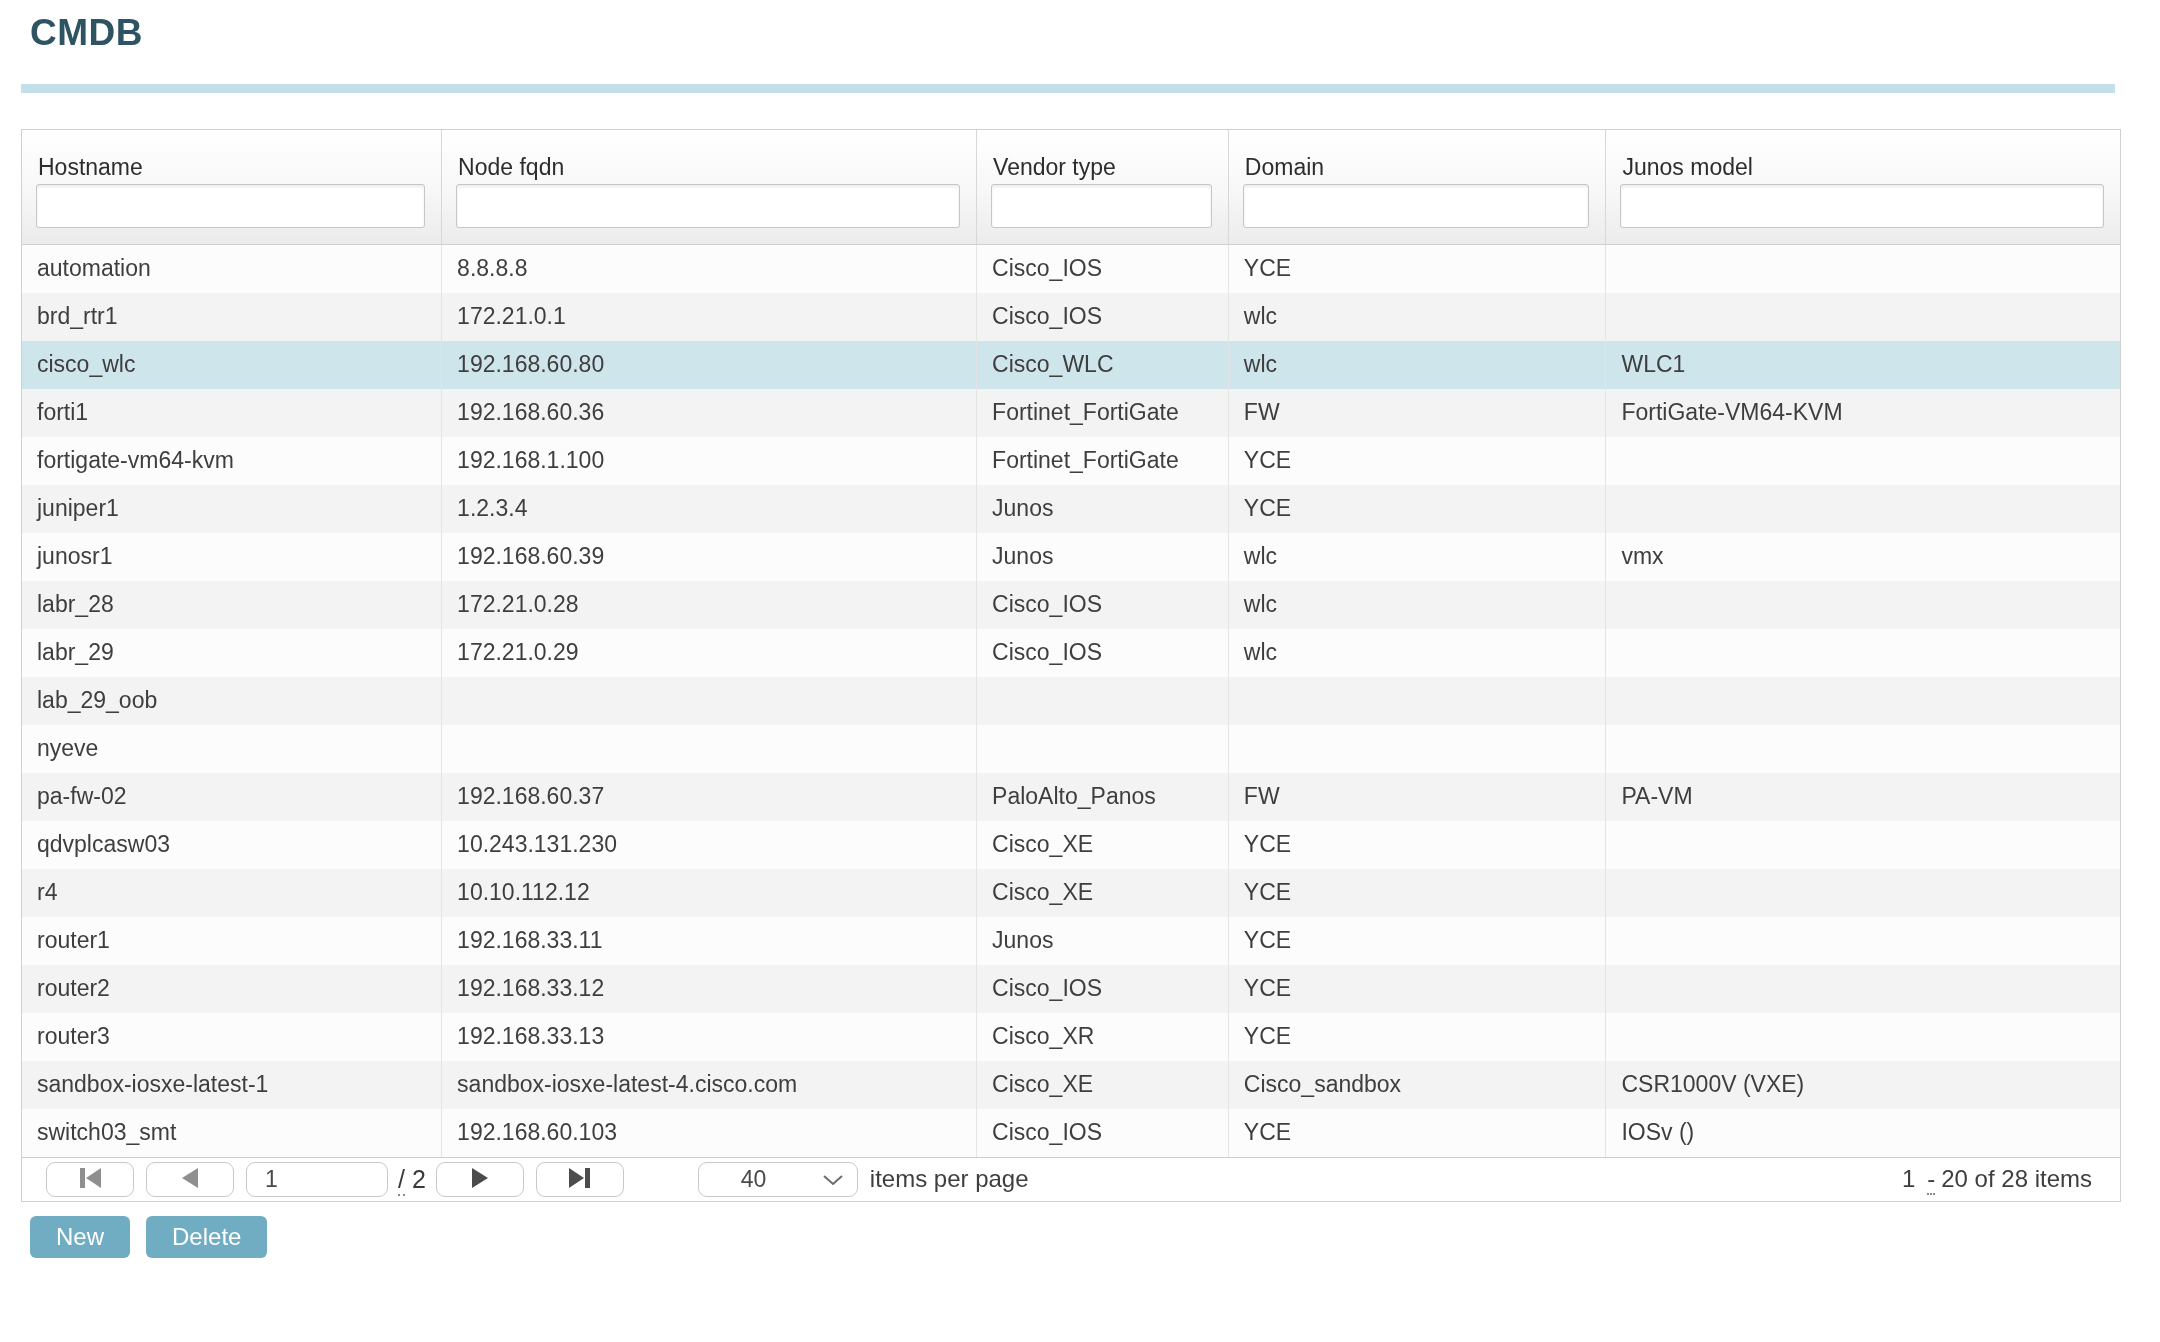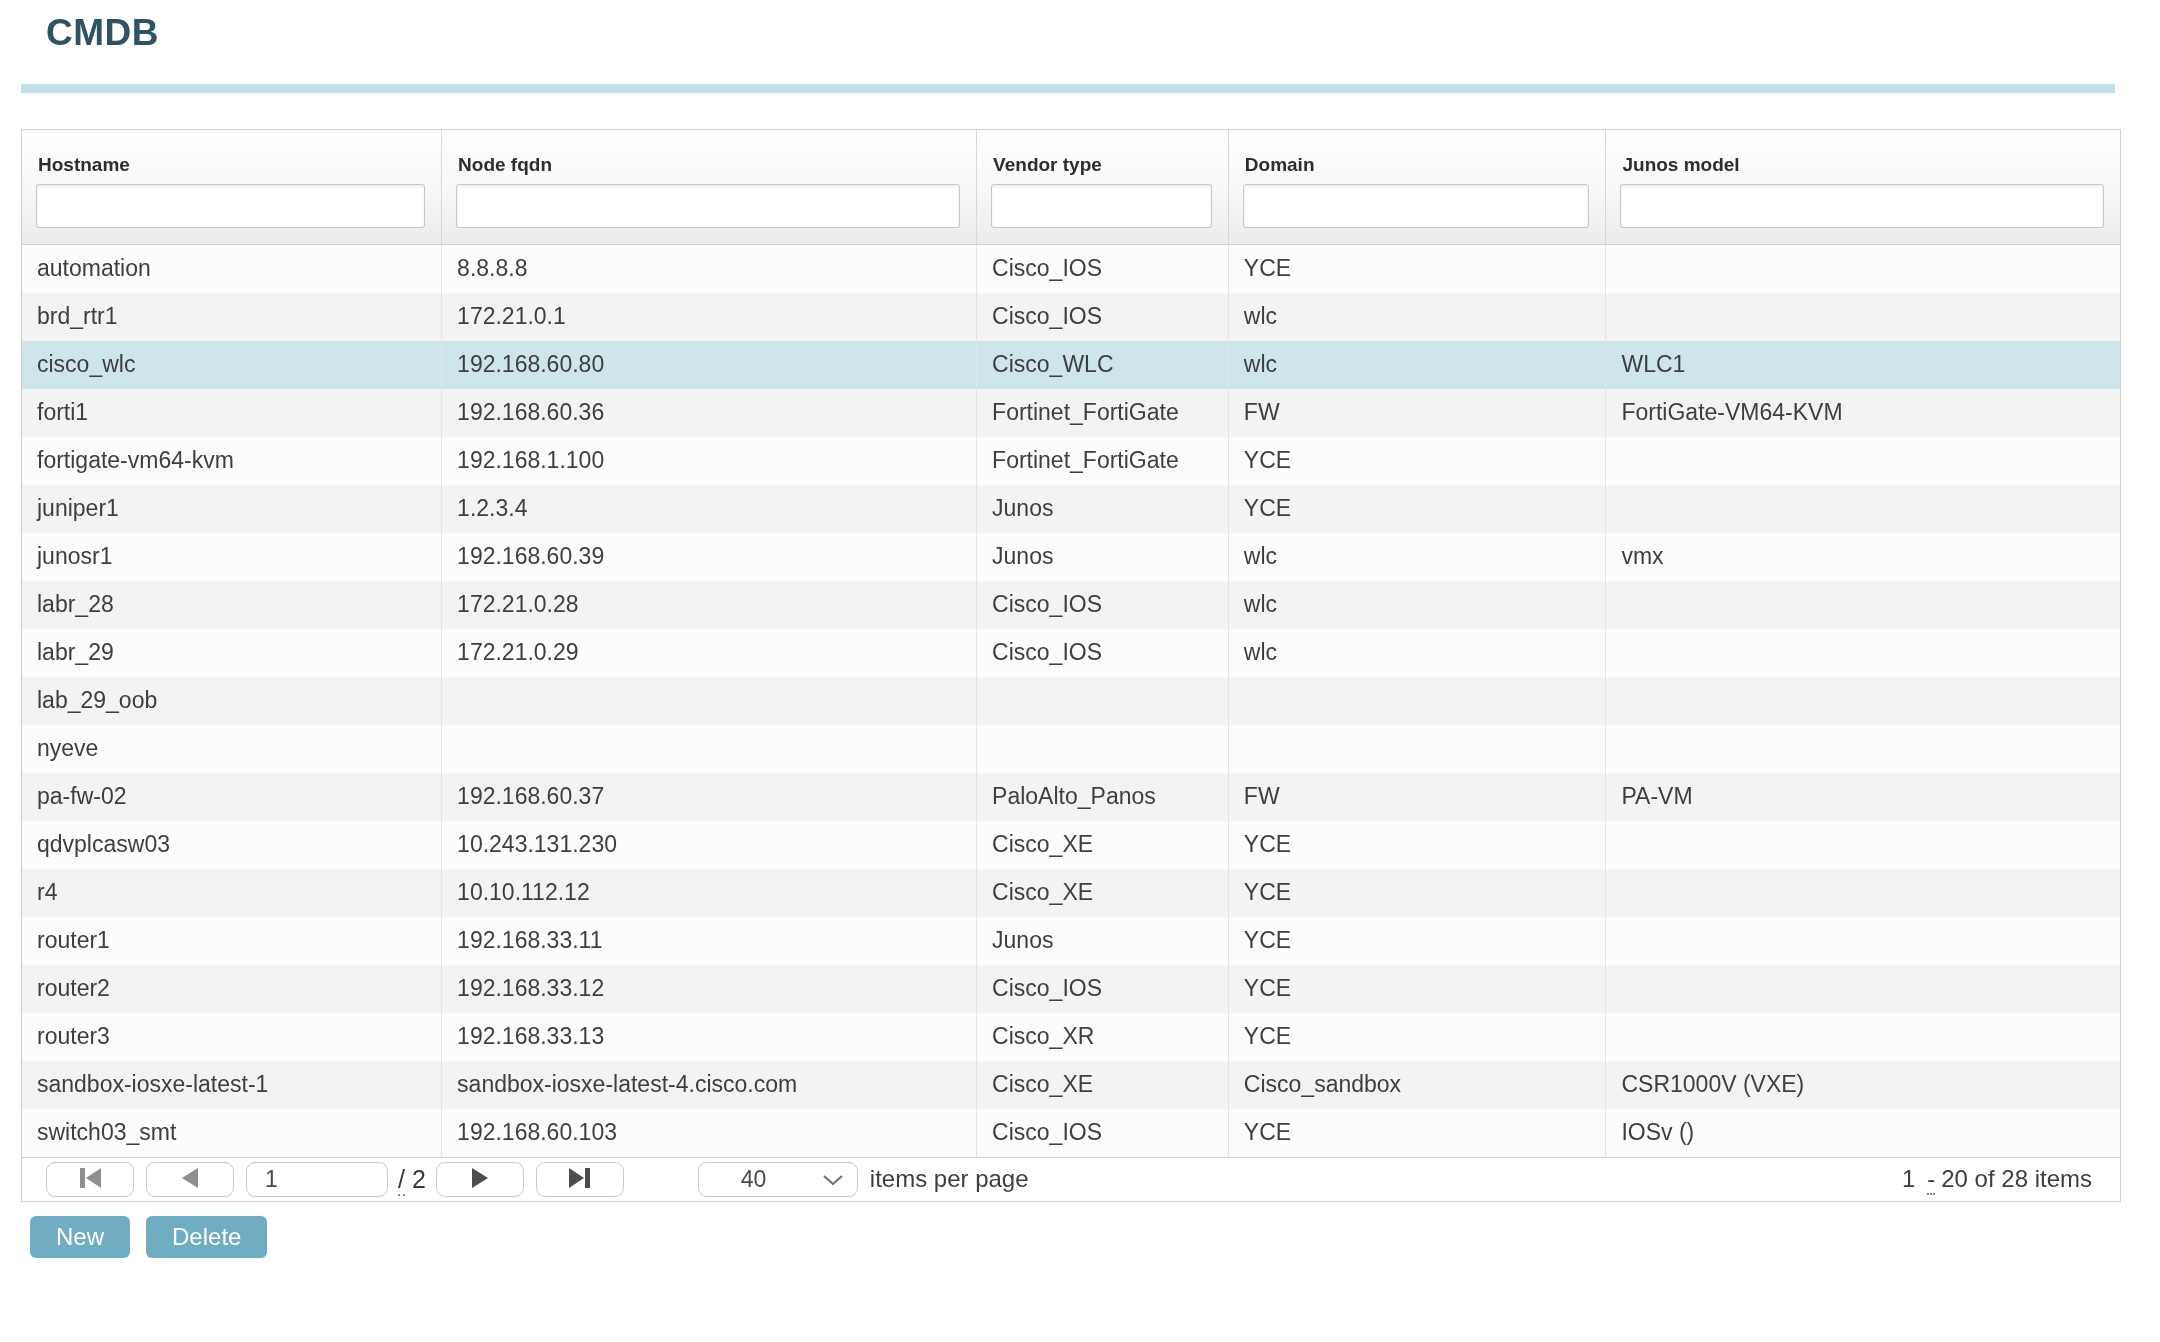--- a/index.html
+++ b/index.html
@@ -3,21 +3,21 @@
 <meta charset="utf-8">
 <style>
   * { box-sizing: border-box; }
   html,body { margin:0; padding:0; background:#ffffff; }
   body {
     width:2160px; height:1342px;
     font-family:"Liberation Sans", sans-serif;
     color:#3e3e3e; overflow:hidden;
   }
   .page-title {
-    margin:0; padding:12px 0 0 46px;
+    margin:0; padding:12px 0 0 30px;
     font-size:37px; font-weight:bold; letter-spacing:0.5px;
     color:#2e5363;
   }
   .title-divider {
     margin:30px 0 0 21px;
     width:2094px; height:9px;
     background:#c3dfe9;
   }
   .grid {
     margin:36px 0 0 21px;
@@ -28,21 +28,21 @@
   table { width:100%; border-collapse:collapse; table-layout:fixed; }
   thead th {
     padding:0; text-align:left; vertical-align:top;
     background:linear-gradient(to bottom,#ffffff 0%,#f7f7f7 55%,#ebebeb 100%);
     border-right:1px solid #d8d8d8;
     border-bottom:1px solid #cfcfcf;
   }
   thead th:last-child { border-right:none; }
   .th-label {
     padding:24px 0 0 16px;
-    font-size:19px; font-weight:bold; color:#2d2d2d;
+    font-size:23px; font-weight:normal; color:#2d2d2d;
     height:54px;
   }
   .th-filter { padding:0 16px 16px 14px; }
   .th-filter input {
     width:100%; height:44px;
     border:1px solid #c6c6c6; border-radius:3px;
     box-shadow:inset 0 2px 3px rgba(0,0,0,0.08);
     font-size:22px; padding:0 10px;
     font-family:"Liberation Sans", sans-serif;
     outline:none; background:#fff;

